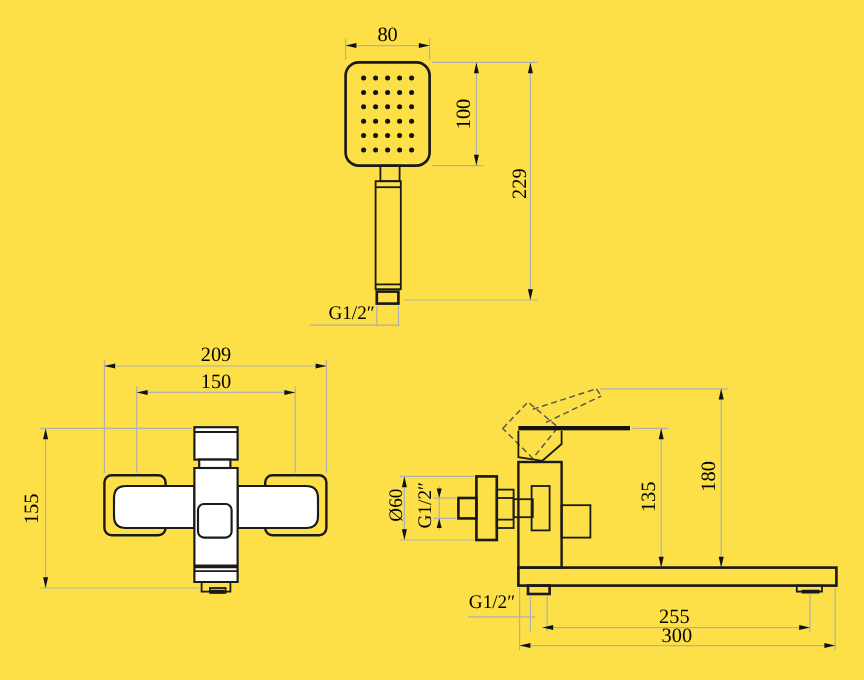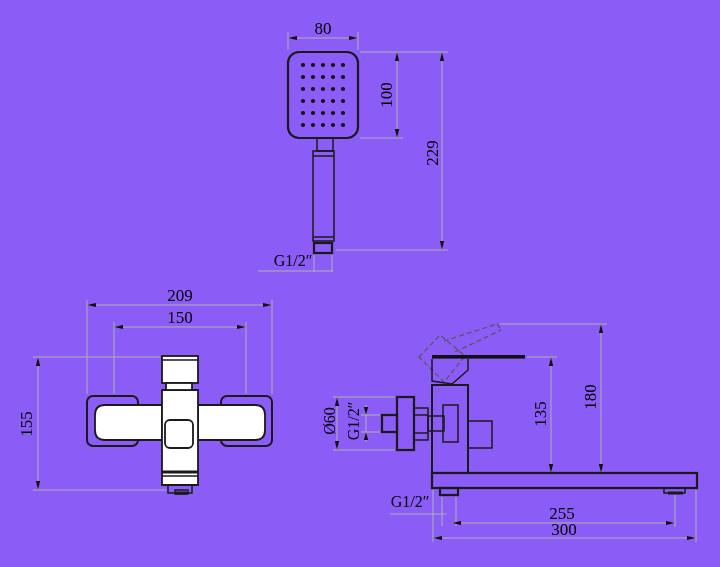--- a/index.html
+++ b/index.html
@@ -1,16 +1,16 @@
 <!DOCTYPE html>
 <html><head>
 <meta charset="utf-8">
 <style>
   html,body{margin:0;padding:0;background:#fff;}
-  .canvas{position:relative;width:720px;height:567px;background:#8b5cf6;overflow:hidden;}
+  .canvas{position:relative;width:720px;height:567px;background:#fde047;overflow:hidden;}
   svg{display:block;}
   svg text{font-family:"Liberation Serif", serif;fill:#000;}
   .t17{font-size:17px;}
   .t16{font-size:16px;}
   
   .o{stroke:#1a1a1a;stroke-width:2;fill:none;stroke-linejoin:miter;}
   .o22{stroke:#1a1a1a;stroke-width:2.2;fill:none;}
   .o16{stroke:#1a1a1a;stroke-width:1.5;fill:none;}
   .ow{stroke:#1a1a1a;stroke-width:1.8;fill:#ffffff;}
   .thick{stroke:#1a1a1a;stroke-width:3;fill:none;}

